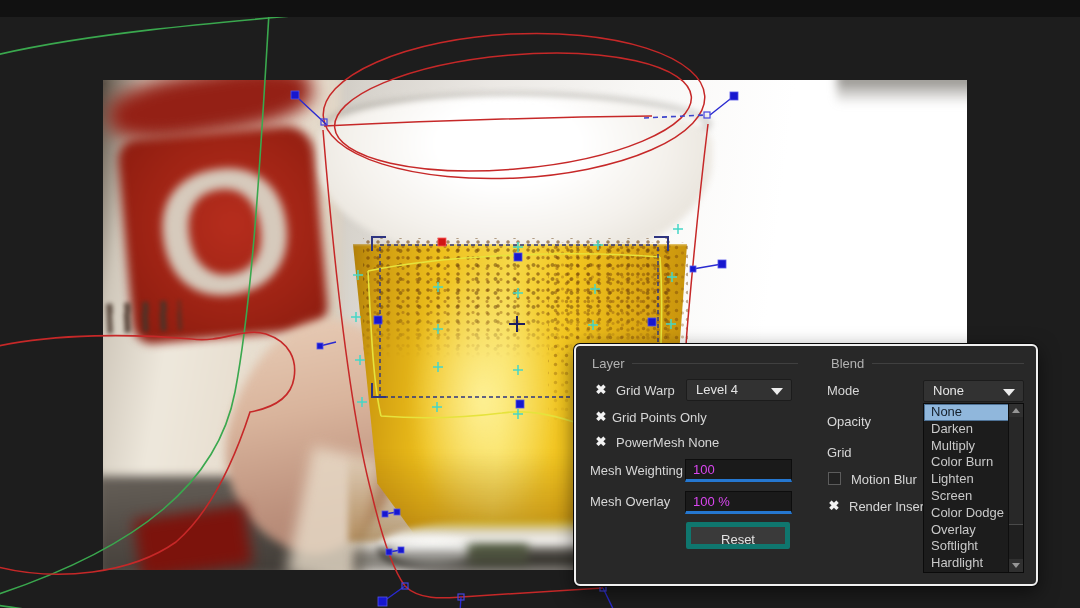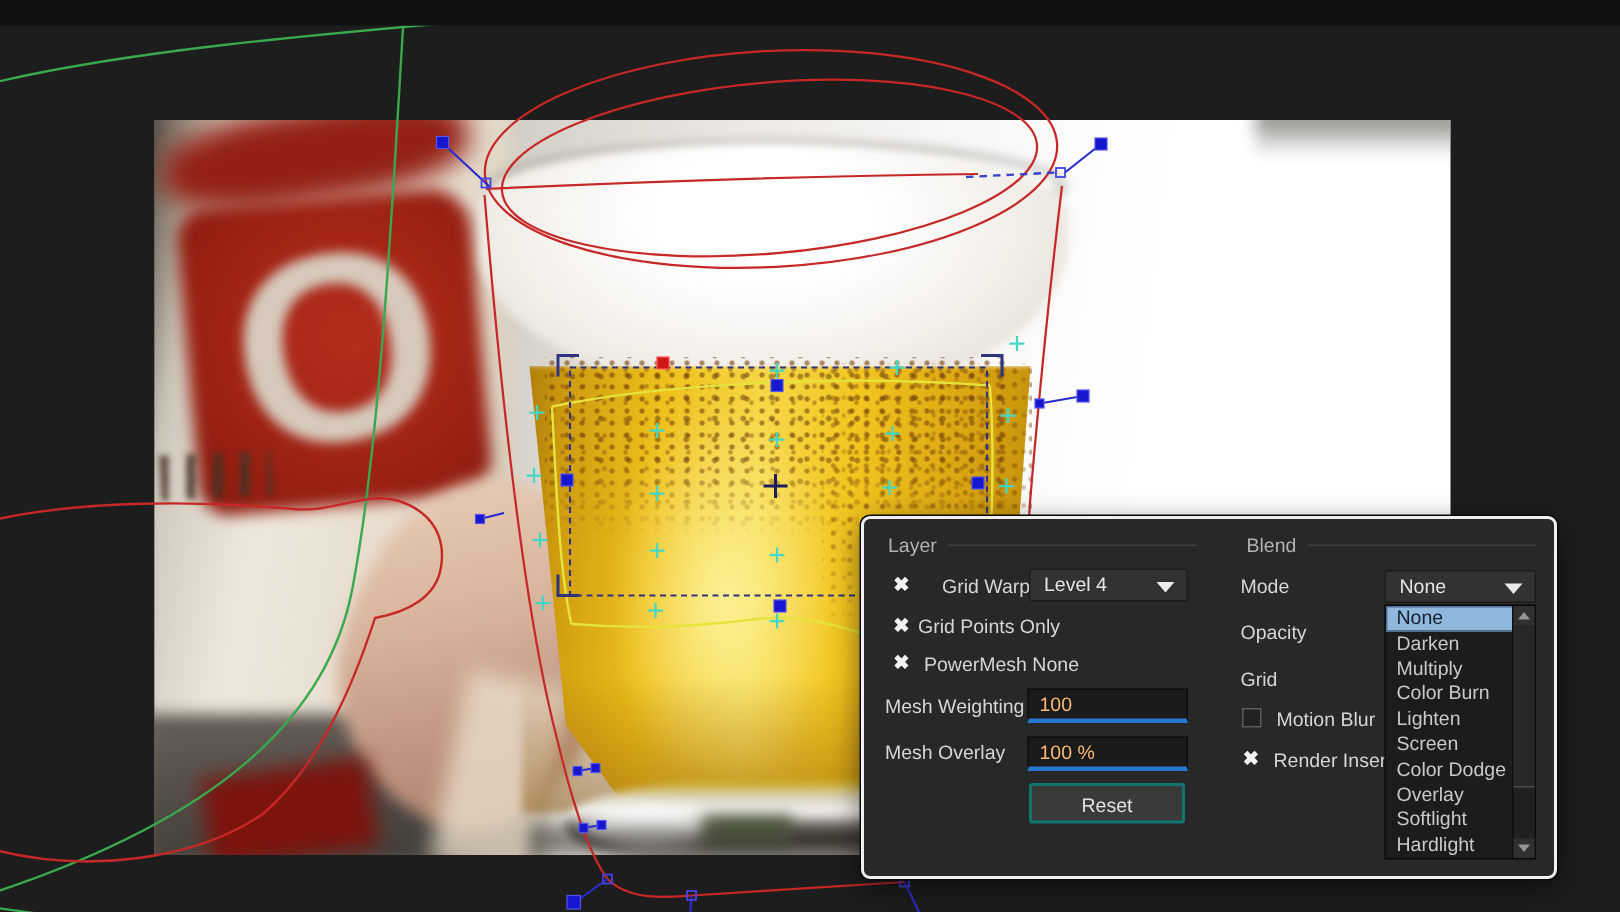--- a/index.html
+++ b/index.html
@@ -26,22 +26,22 @@
   .hdiv{position:absolute;height:1px;background:#404040;}
   .lbl{position:absolute;color:#d6d6d6;white-space:nowrap;}
   .cb{position:absolute;width:14px;height:14px;color:#f2f2f2;font-size:13px;line-height:14px;
       font-weight:bold;text-align:center;cursor:pointer;}
   .cb-empty{position:absolute;width:13px;height:13px;border:1px solid #5c5c5c;background:#222;}
   .ddbtn{position:absolute;background:#323232;border:1px solid #1c1c1c;border-radius:2px;
          color:#e4e4e4;padding:2px 8px 0 9px;cursor:pointer;}
   .ddbtn .tri{position:absolute;right:8px;top:8px;width:0;height:0;
          border-left:6px solid transparent;border-right:6px solid transparent;border-top:7px solid #ececec;}
   .field{position:absolute;background:#1a1a1a;border:1px solid #0d0d0d;border-bottom:3px solid #2577d0;
-         color:#fdba74;font-size:13px;font-family:"Liberation Sans",sans-serif;padding:0 0 0 7px;outline:none;}
-  .btn{position:absolute;background:#3a3a3a;border:2px solid #0f766e;border-radius:2px;color:#e2e2e2;
+         color:#d946ef;font-size:13px;font-family:"Liberation Sans",sans-serif;padding:0 0 0 7px;outline:none;}
+  .btn{position:absolute;background:#3a3a3a;border:5px solid #0f766e;border-radius:2px;color:#e2e2e2;
        text-align:center;font-size:13px;cursor:pointer;padding-top:5px;}
   
   #ddlist{position:absolute;left:347px;top:57px;width:101px;height:170px;background:#1c1c1c;
           border:1px solid #0b0b0b;z-index:12;}
   #dditems{position:absolute;left:0;top:0;width:85px;height:168px;overflow:hidden;}
   .dd-item{height:16.8px;line-height:16.5px;padding-left:7px;color:#c9c9c9;font-size:13px;
            white-space:nowrap;cursor:pointer;}
   .dd-item.sel{background:#90b7dc;color:#15202c;outline:1px solid #4e7296;outline-offset:-1px;}
   #ddscroll{position:absolute;right:0;top:0;width:15px;height:168px;background:#202020;border-left:1px solid #0e0e0e;}
   .sbtn{position:absolute;left:0;width:14px;height:13px;background:#303030;cursor:pointer;}
@@ -161,21 +161,21 @@
 
     <path fill="none" stroke="#3c44cc" stroke-width="1.6" stroke-dasharray="5 4" d="M 644,101 L 705,98"></path>
   </svg>
 
   <div id="panel">
 
     <div class="group-title" style="left:16px;top:10px;">Layer</div>
     <div class="hdiv" style="left:56px;top:17px;width:166px;"></div>
 
     <div class="cb" style="left:18px;top:37px;">✖</div>
-    <div class="lbl" style="left:52px;top:37px;">Grid Warp</div>
+    <div class="lbl" style="left:40px;top:37px;">Grid Warp</div>
     <div class="ddbtn" style="left:110px;top:33px;width:106px;height:22px;">
       <span>Level 4</span>
       <span class="tri"></span>
     </div>
 
     <div class="cb" style="left:18px;top:64px;">✖</div>
     <div class="lbl" style="left:36px;top:64px;">Grid Points Only</div>
 
     <div class="cb" style="left:18px;top:89px;">✖</div>
     <div class="lbl" style="left:40px;top:89px;">PowerMesh None</div>

